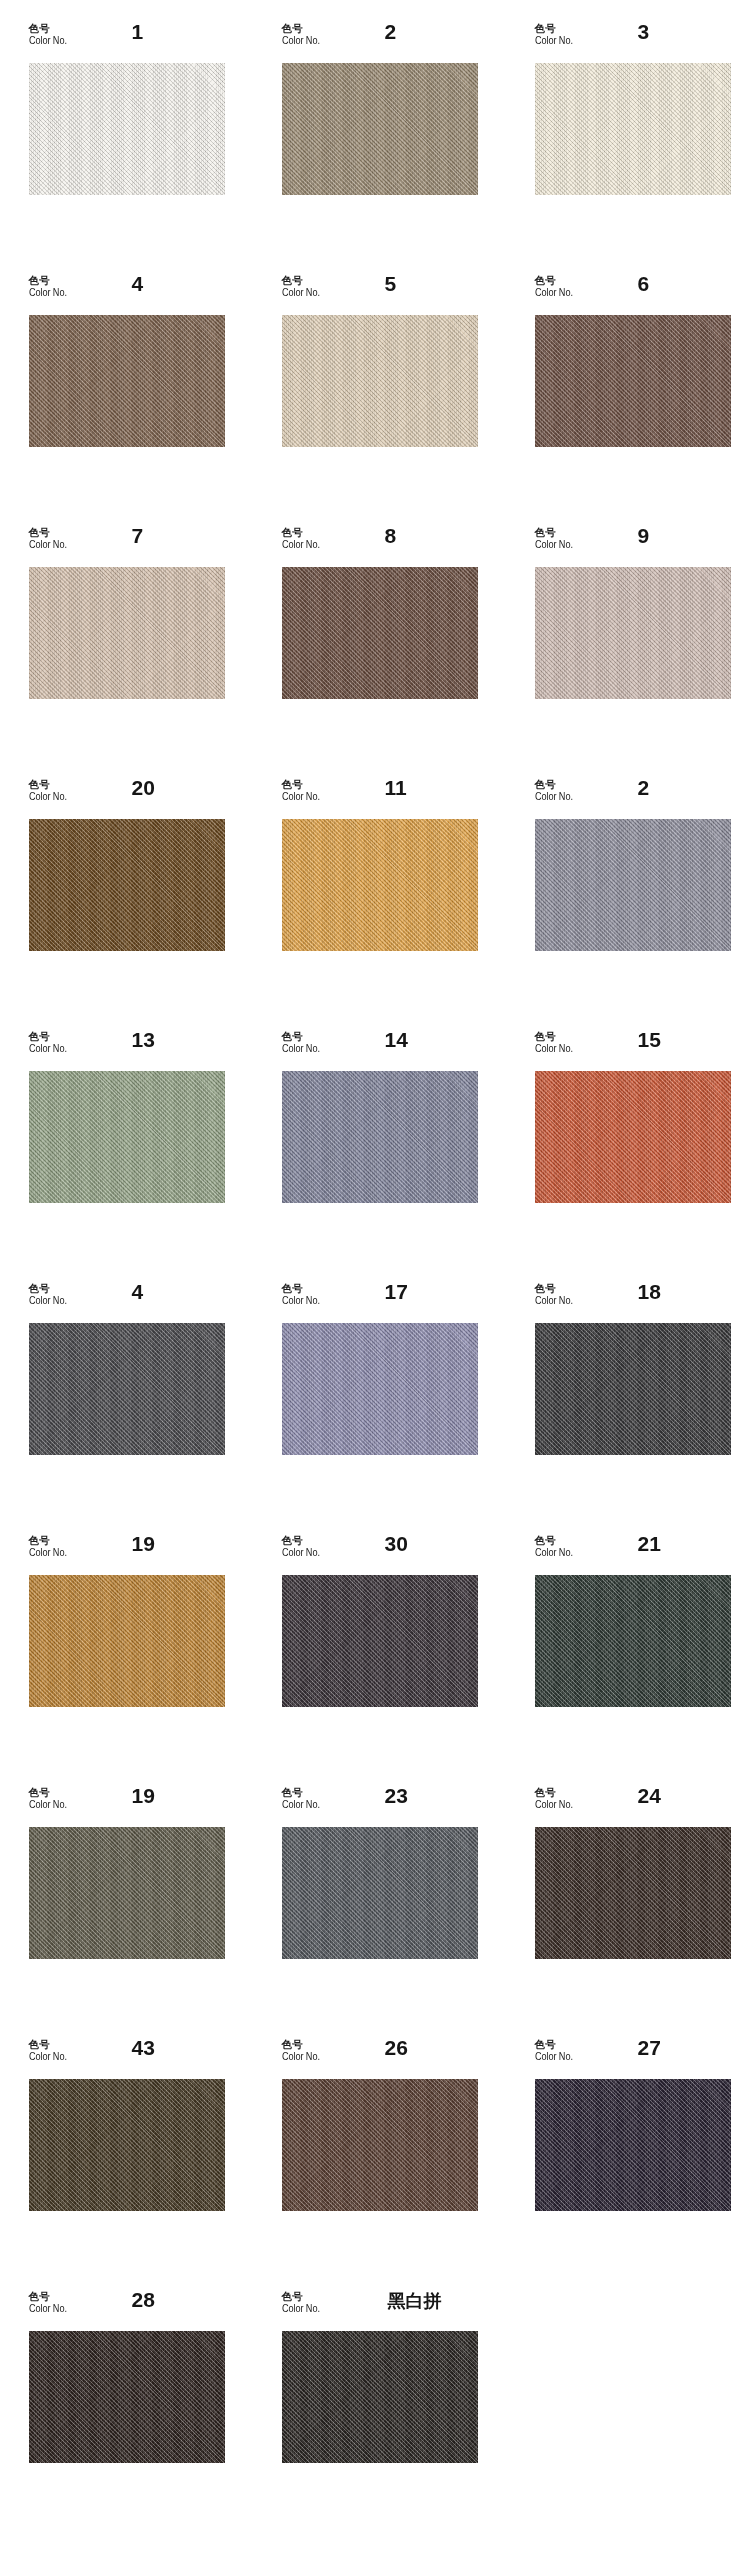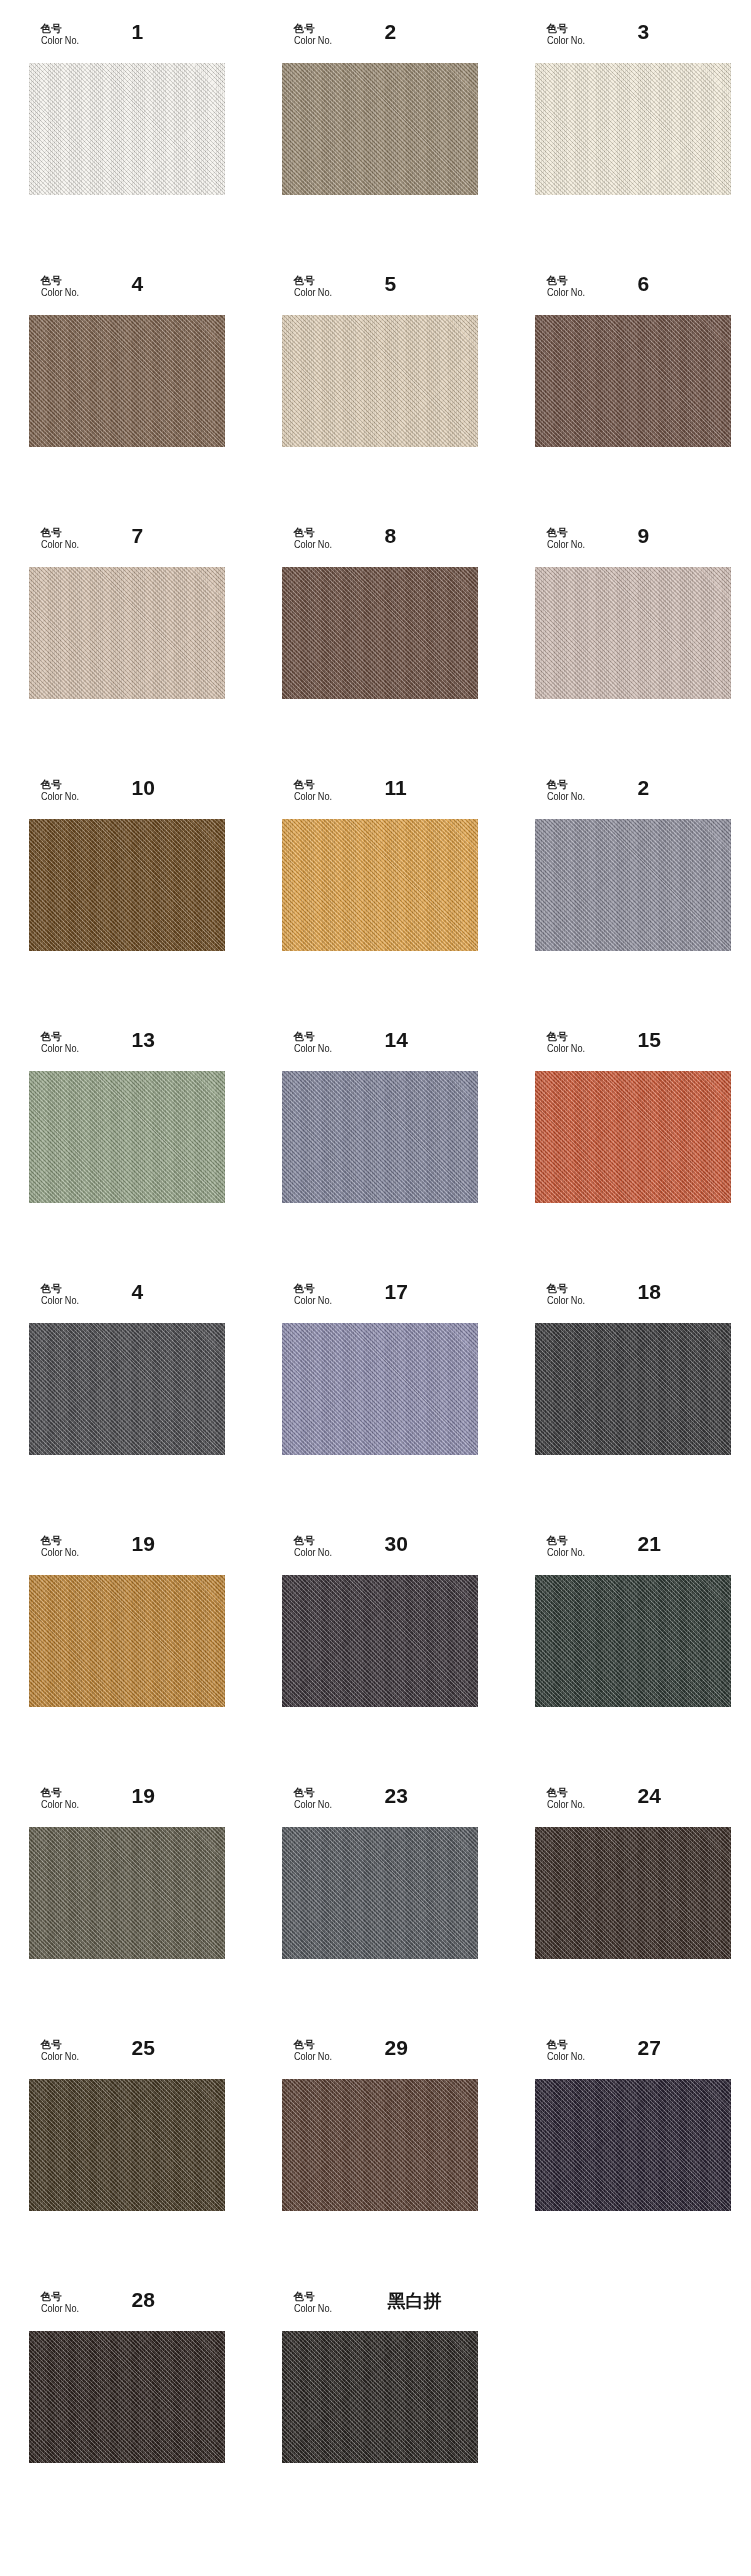--- a/index.html
+++ b/index.html
@@ -30,21 +30,21 @@
   }
   .cell.empty{visibility:hidden;}
 
   .cap{
     position:relative;
     height:43px;
     width:196px;
   }
   .cap-text{
     position:absolute;
-    left:12px; top:2.8px;
+    left:0; top:2.8px;
     line-height:1.18;
     color:#1b1b1b;
     white-space:nowrap;
   }
   .cap-cn{
     font-size:10.4px;
     font-weight:700;
     letter-spacing:0.3px;
     font-family:"DejaVu Sans","Liberation Sans",sans-serif;
   }
@@ -207,21 +207,21 @@
           <div class="cap-no">9</div>
         </div>
         <div class="swatch" style="background-color: rgb(205, 187, 179);"></div>
       </div>
       <div class="cell">
         <div class="cap">
           <div class="cap-text">
             <div class="cap-cn">色号</div>
             <div class="cap-en">Color No.</div>
           </div>
-          <div class="cap-no">10</div>
+          <div class="cap-no">20</div>
         </div>
         <div class="swatch" style="background-color: rgb(107, 74, 34);"></div>
       </div>
       <div class="cell">
         <div class="cap">
           <div class="cap-text">
             <div class="cap-cn">色号</div>
             <div class="cap-en">Color No.</div>
           </div>
           <div class="cap-no">11</div>
@@ -357,31 +357,31 @@
           <div class="cap-no">24</div>
         </div>
         <div class="swatch" style="background-color: rgb(58, 45, 39);"></div>
       </div>
       <div class="cell">
         <div class="cap">
           <div class="cap-text">
             <div class="cap-cn">色号</div>
             <div class="cap-en">Color No.</div>
           </div>
-          <div class="cap-no">25</div>
+          <div class="cap-no">43</div>
         </div>
         <div class="swatch" style="background-color: rgb(70, 58, 38);"></div>
       </div>
       <div class="cell">
         <div class="cap">
           <div class="cap-text">
             <div class="cap-cn">色号</div>
             <div class="cap-en">Color No.</div>
           </div>
-          <div class="cap-no">29</div>
+          <div class="cap-no">26</div>
         </div>
         <div class="swatch" style="background-color: rgb(90, 64, 52);"></div>
       </div>
       <div class="cell">
         <div class="cap">
           <div class="cap-text">
             <div class="cap-cn">色号</div>
             <div class="cap-en">Color No.</div>
           </div>
           <div class="cap-no">27</div>

